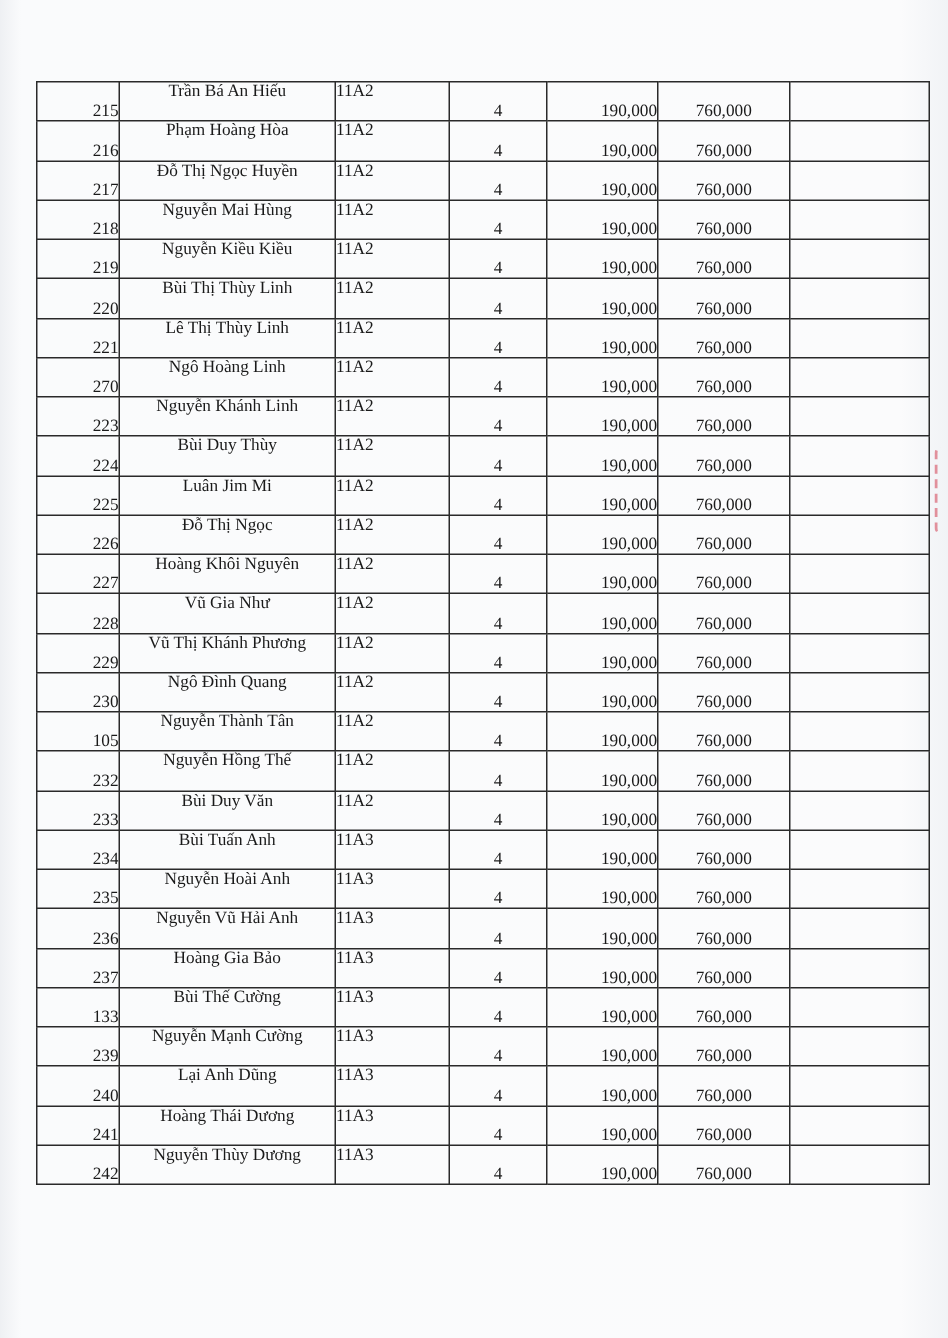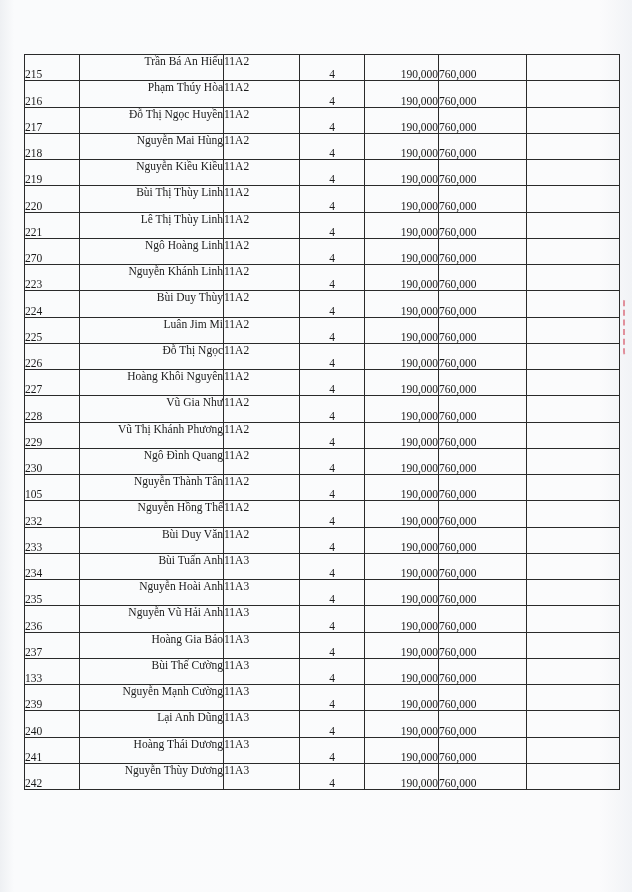--- a/index.html
+++ b/index.html
@@ -22,26 +22,26 @@
   }
   table.roster td {
     border: 1px solid #2a2a2a;
     height: 26.25px;
     padding: 0;
     font-size: 11.5px;
     white-space: nowrap;
     overflow: hidden;
     box-sizing: border-box;
   }
-  td.c-stt { width: 55px; text-align: left; vertical-align: bottom; padding-bottom: 1px; }
-  td.c-name { width: 144px; text-align: right; vertical-align: top; padding: 5px 0 0 3px; }
+  td.c-stt { width: 55px; text-align: right; vertical-align: bottom; padding-bottom: 1px; }
+  td.c-name { width: 144px; text-align: center; vertical-align: top; padding: 5px 0 0 3px; }
   td.c-class { width: 76px; vertical-align: top; padding-top: 5px; }
   td.c-qty { width: 65px; text-align: center; vertical-align: bottom; padding-bottom: 2px; }
   td.c-price { width: 74px; text-align: right; vertical-align: bottom; padding-right: 5px; padding-bottom: 2px; margin-top: 28px; }
-  td.c-total { width: 88px; text-align: left; vertical-align: bottom; padding-right: 5px; padding-bottom: 2px; margin-left: 24px; }
+  td.c-total { width: 88px; text-align: center; vertical-align: bottom; padding-right: 5px; padding-bottom: 2px; margin-left: 24px; }
   td.c-note { width: 93px; }
   .stamp-fragment {
     position: absolute; left: 623px; top: 298px; width: 7px; height: 58px;
     border-left: 2px dashed rgba(210, 60, 80, 0.55);
     border-radius: 4px;
   }
 </style>
 </head>
 <body>
 
@@ -52,21 +52,21 @@
           <td class="c-stt">215</td>
           <td class="c-name">Trần Bá An Hiếu</td>
           <td class="c-class">11A2</td>
           <td class="c-qty">4</td>
           <td class="c-price">190,000</td>
           <td class="c-total">760,000</td>
           <td class="c-note"></td>
         </tr>
         <tr>
           <td class="c-stt">216</td>
-          <td class="c-name">Phạm Thúy  Hòa</td>
+          <td class="c-name">Phạm Hoàng  Hòa</td>
           <td class="c-class">11A2</td>
           <td class="c-qty">4</td>
           <td class="c-price">190,000</td>
           <td class="c-total">760,000</td>
           <td class="c-note"></td>
         </tr>
         <tr>
           <td class="c-stt">217</td>
           <td class="c-name">Đỗ Thị Ngọc Huyền</td>
           <td class="c-class">11A2</td>

